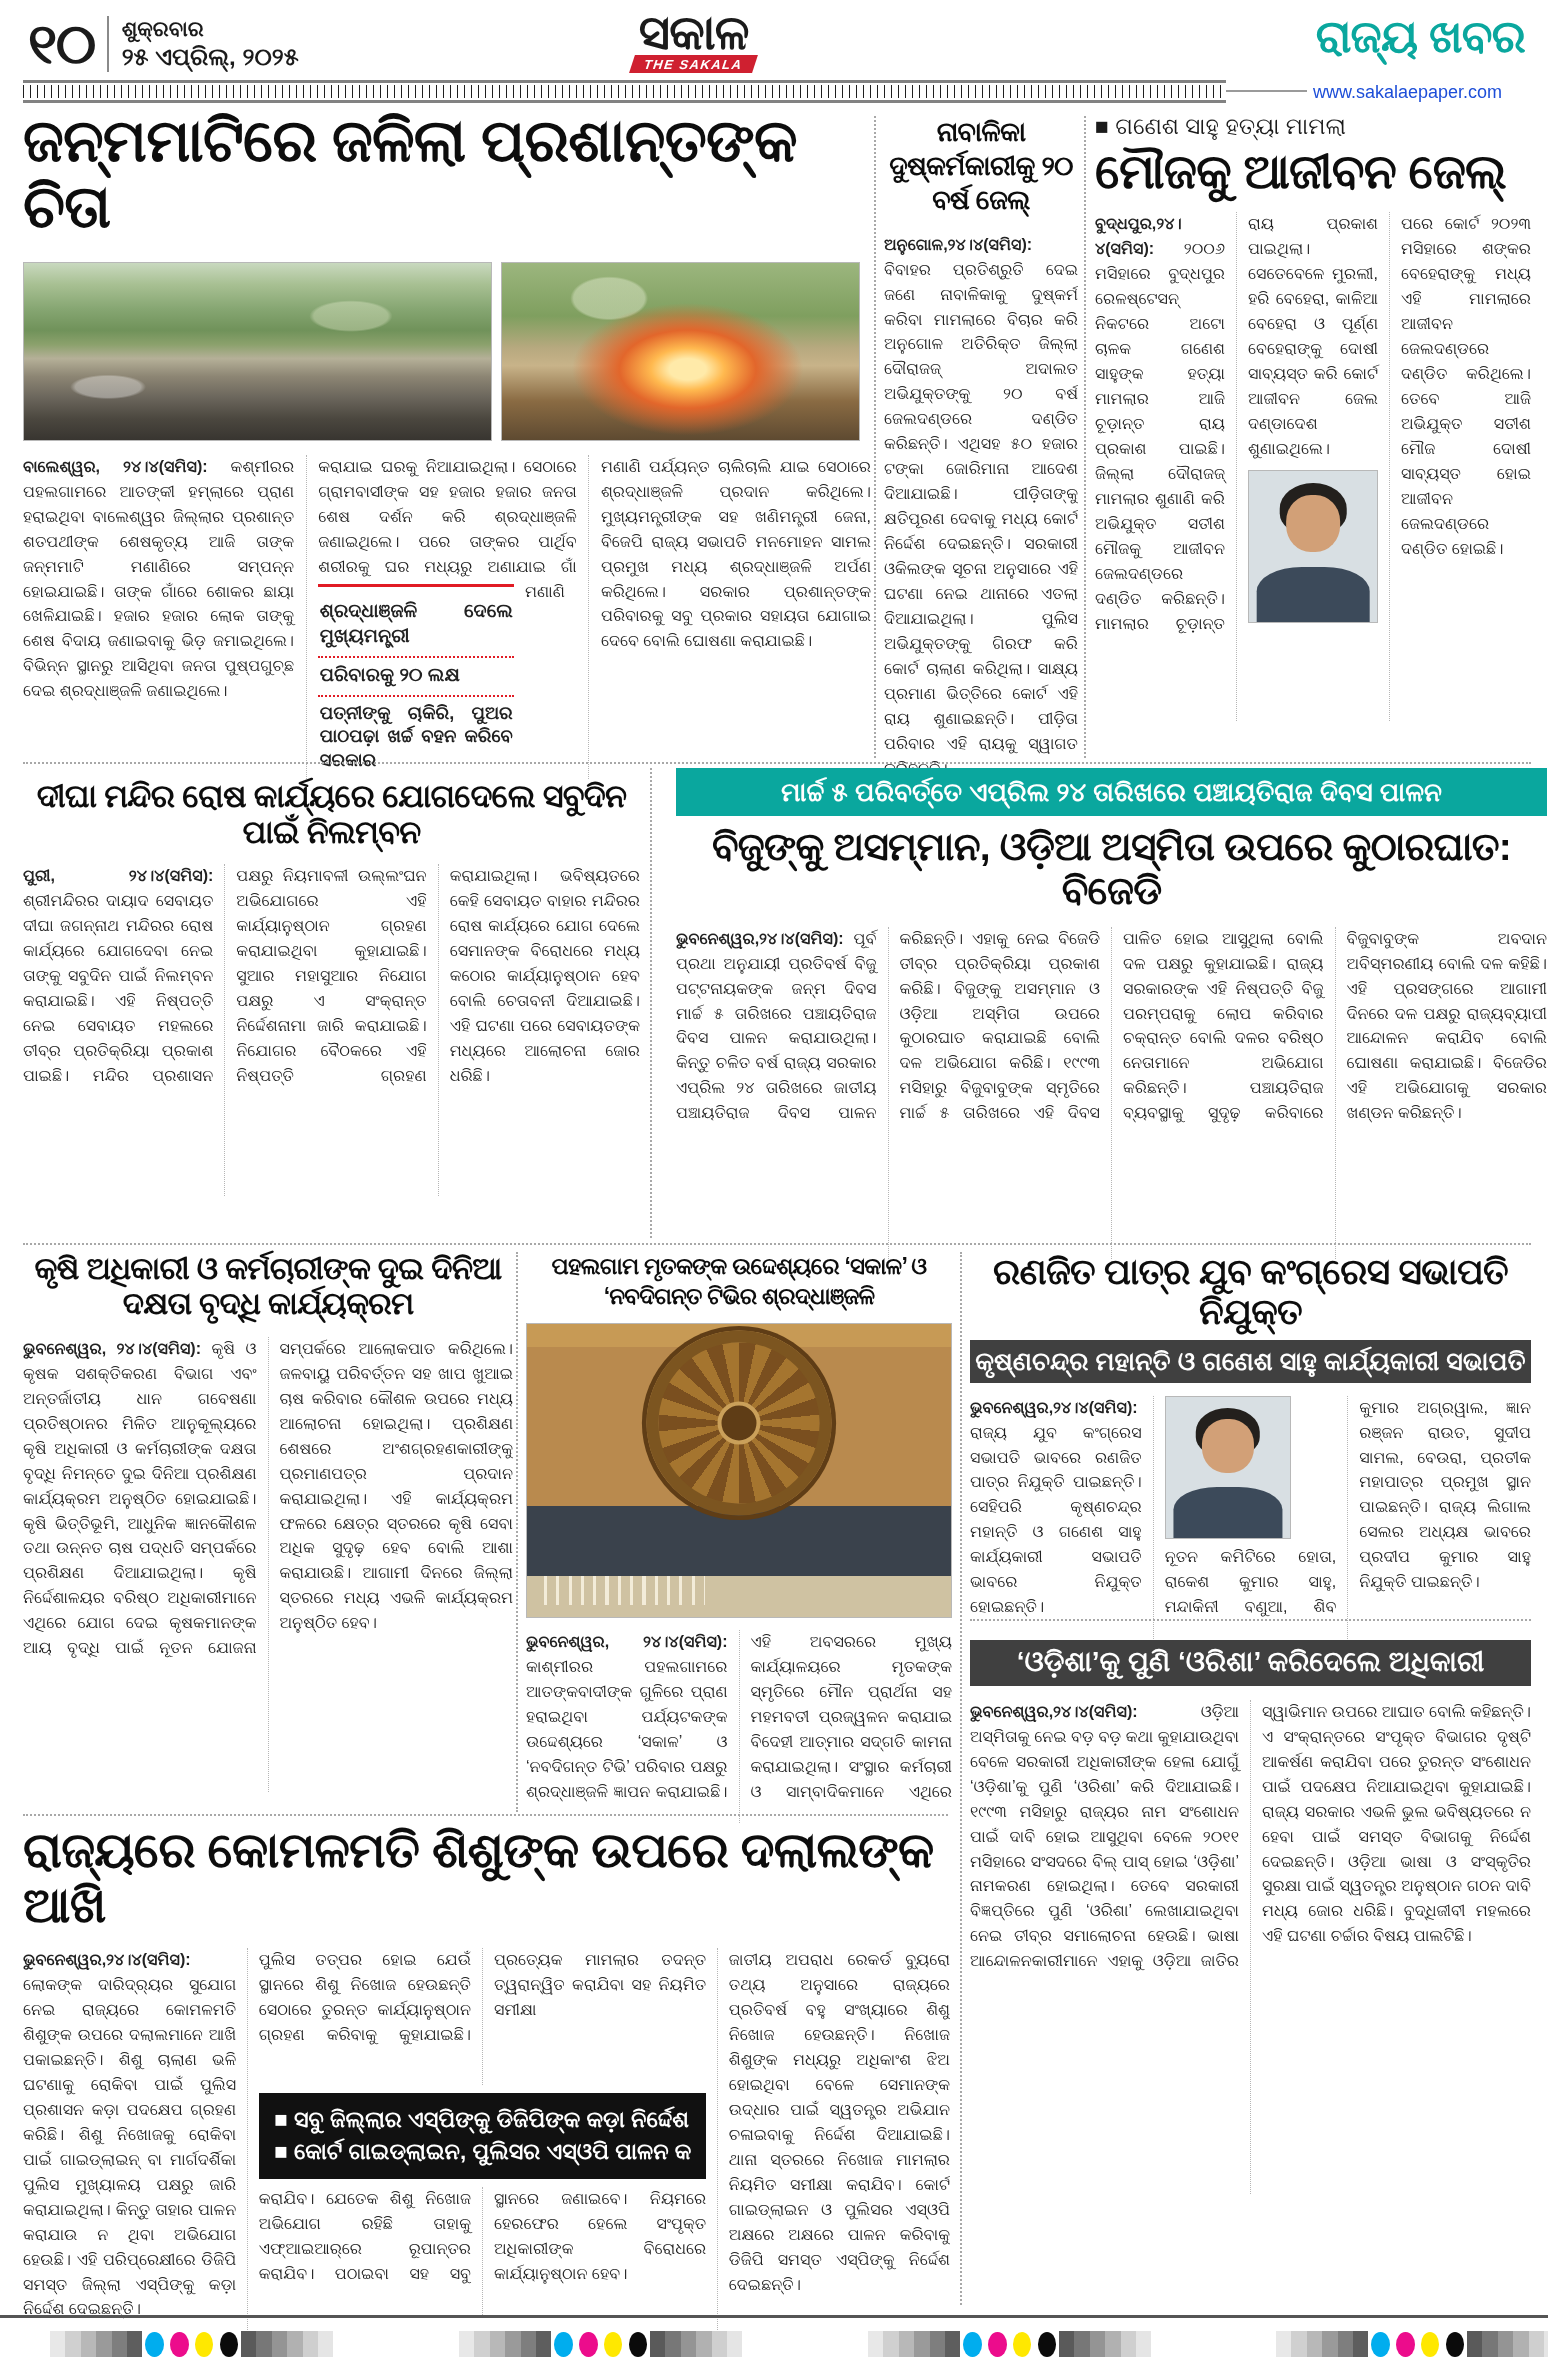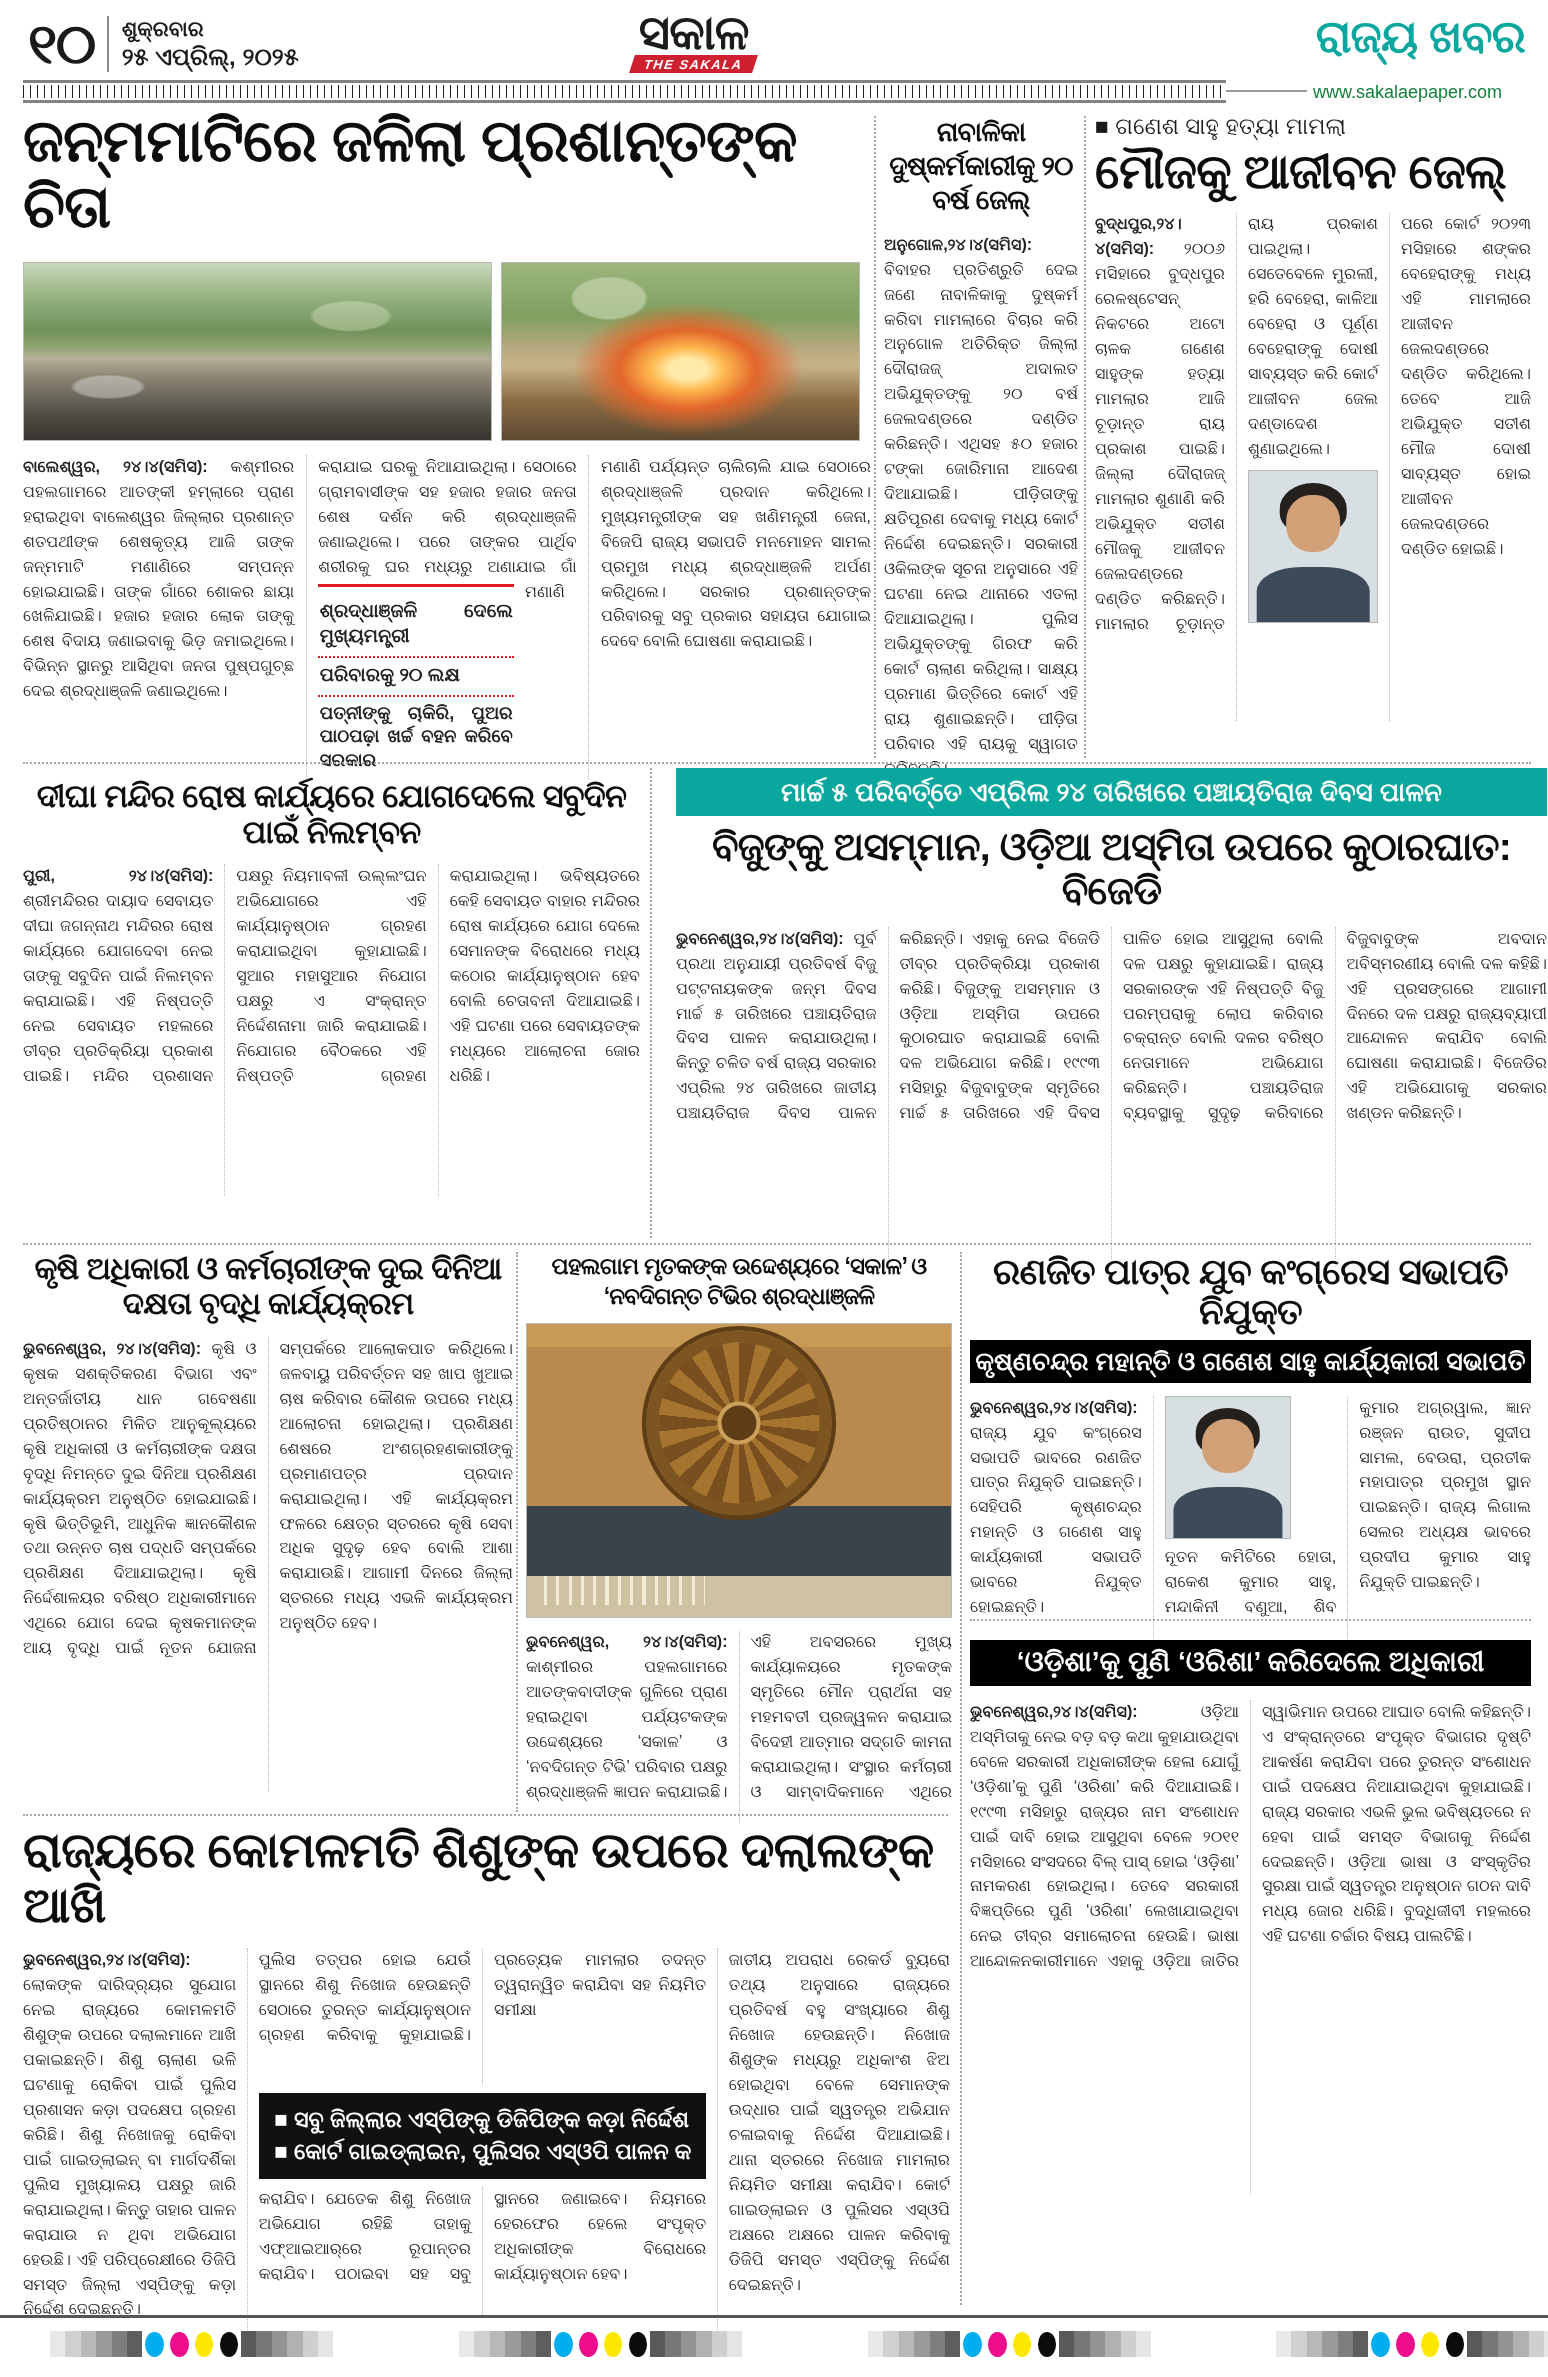--- a/index.html
+++ b/index.html
@@ -12,37 +12,37 @@
   
   .pagenum { font-size:56px; font-weight:800; letter-spacing:-1.5px; }
   .hdr-div { width:2.3px; background:#8a8a8a; }
   .daydate { line-height:1.25; font-weight:700; }
   .daydate .d1 { font-size:21px; }
   .daydate .d2 { font-size:24px; }
   .logo-main { font-size:48px; font-weight:800; letter-spacing:-0.8px; }
   .logo-sub { background:#cf2030; color:#fff; font-size:13px; font-weight:700;
               padding:1.5px 12.3px; transform:skewX(-18deg); display:inline-block; letter-spacing:1.5px; }
   .section-title { font-size:45px; font-weight:800; color:#0aa79e; letter-spacing:-0.8px; }
-  .website { font-size:18px; color:#15803d; }
+  .website { font-size:18px; color:#1d4ed8; }
 
   .tickstrip { }
   .tickstrip .bar { height:3.1px; background:#828282; }
   .tickstrip .ticks { height:12.3px; margin:2.3px 0;
       background:repeating-linear-gradient(90deg,#1e1e1e 0 1.5px,transparent 1.5px 7px); }
   .hline { height:2.3px; background:#9a9a9a; }
 
   
   .headline { font-weight:800; color:#0d0d0d; line-height:1.12; letter-spacing:-0.8px; }
   .kicker { font-weight:400; font-size:23px; }
   .dateline { font-weight:700; }
   .body-txt { font-size:16px; line-height:1.56; text-align:justify; color:#222; overflow:hidden; }
   .banner { color:#fff; font-weight:800; text-align:center; display:flex; align-items:center; justify-content:center; }
   .banner.dark { background:#57514a; }
   .banner.teal { background:#0aa79e; }
-  .banner.black { background:#000000; }
+  .banner.black { background:#404040; }
 
   .vsep { border-left:2.3px dotted #a8a8a8; width:0; }
   .hsep { border-top:2.3px dotted #a8a8a8; height:0; }
 
   .cols2 { column-count:2; column-gap:23px; column-rule:1.5px dotted #b5b5b5; }
   .cols3 { column-count:3; column-gap:23px; column-rule:1.5px dotted #b5b5b5; }
   .cols4 { column-count:4; column-gap:23px; column-rule:1.5px dotted #b5b5b5; }
 
   .grid3 { display:grid; grid-template-columns:1fr 1fr 1fr; }
   .grid3 > div { padding:0 11.6px; }

